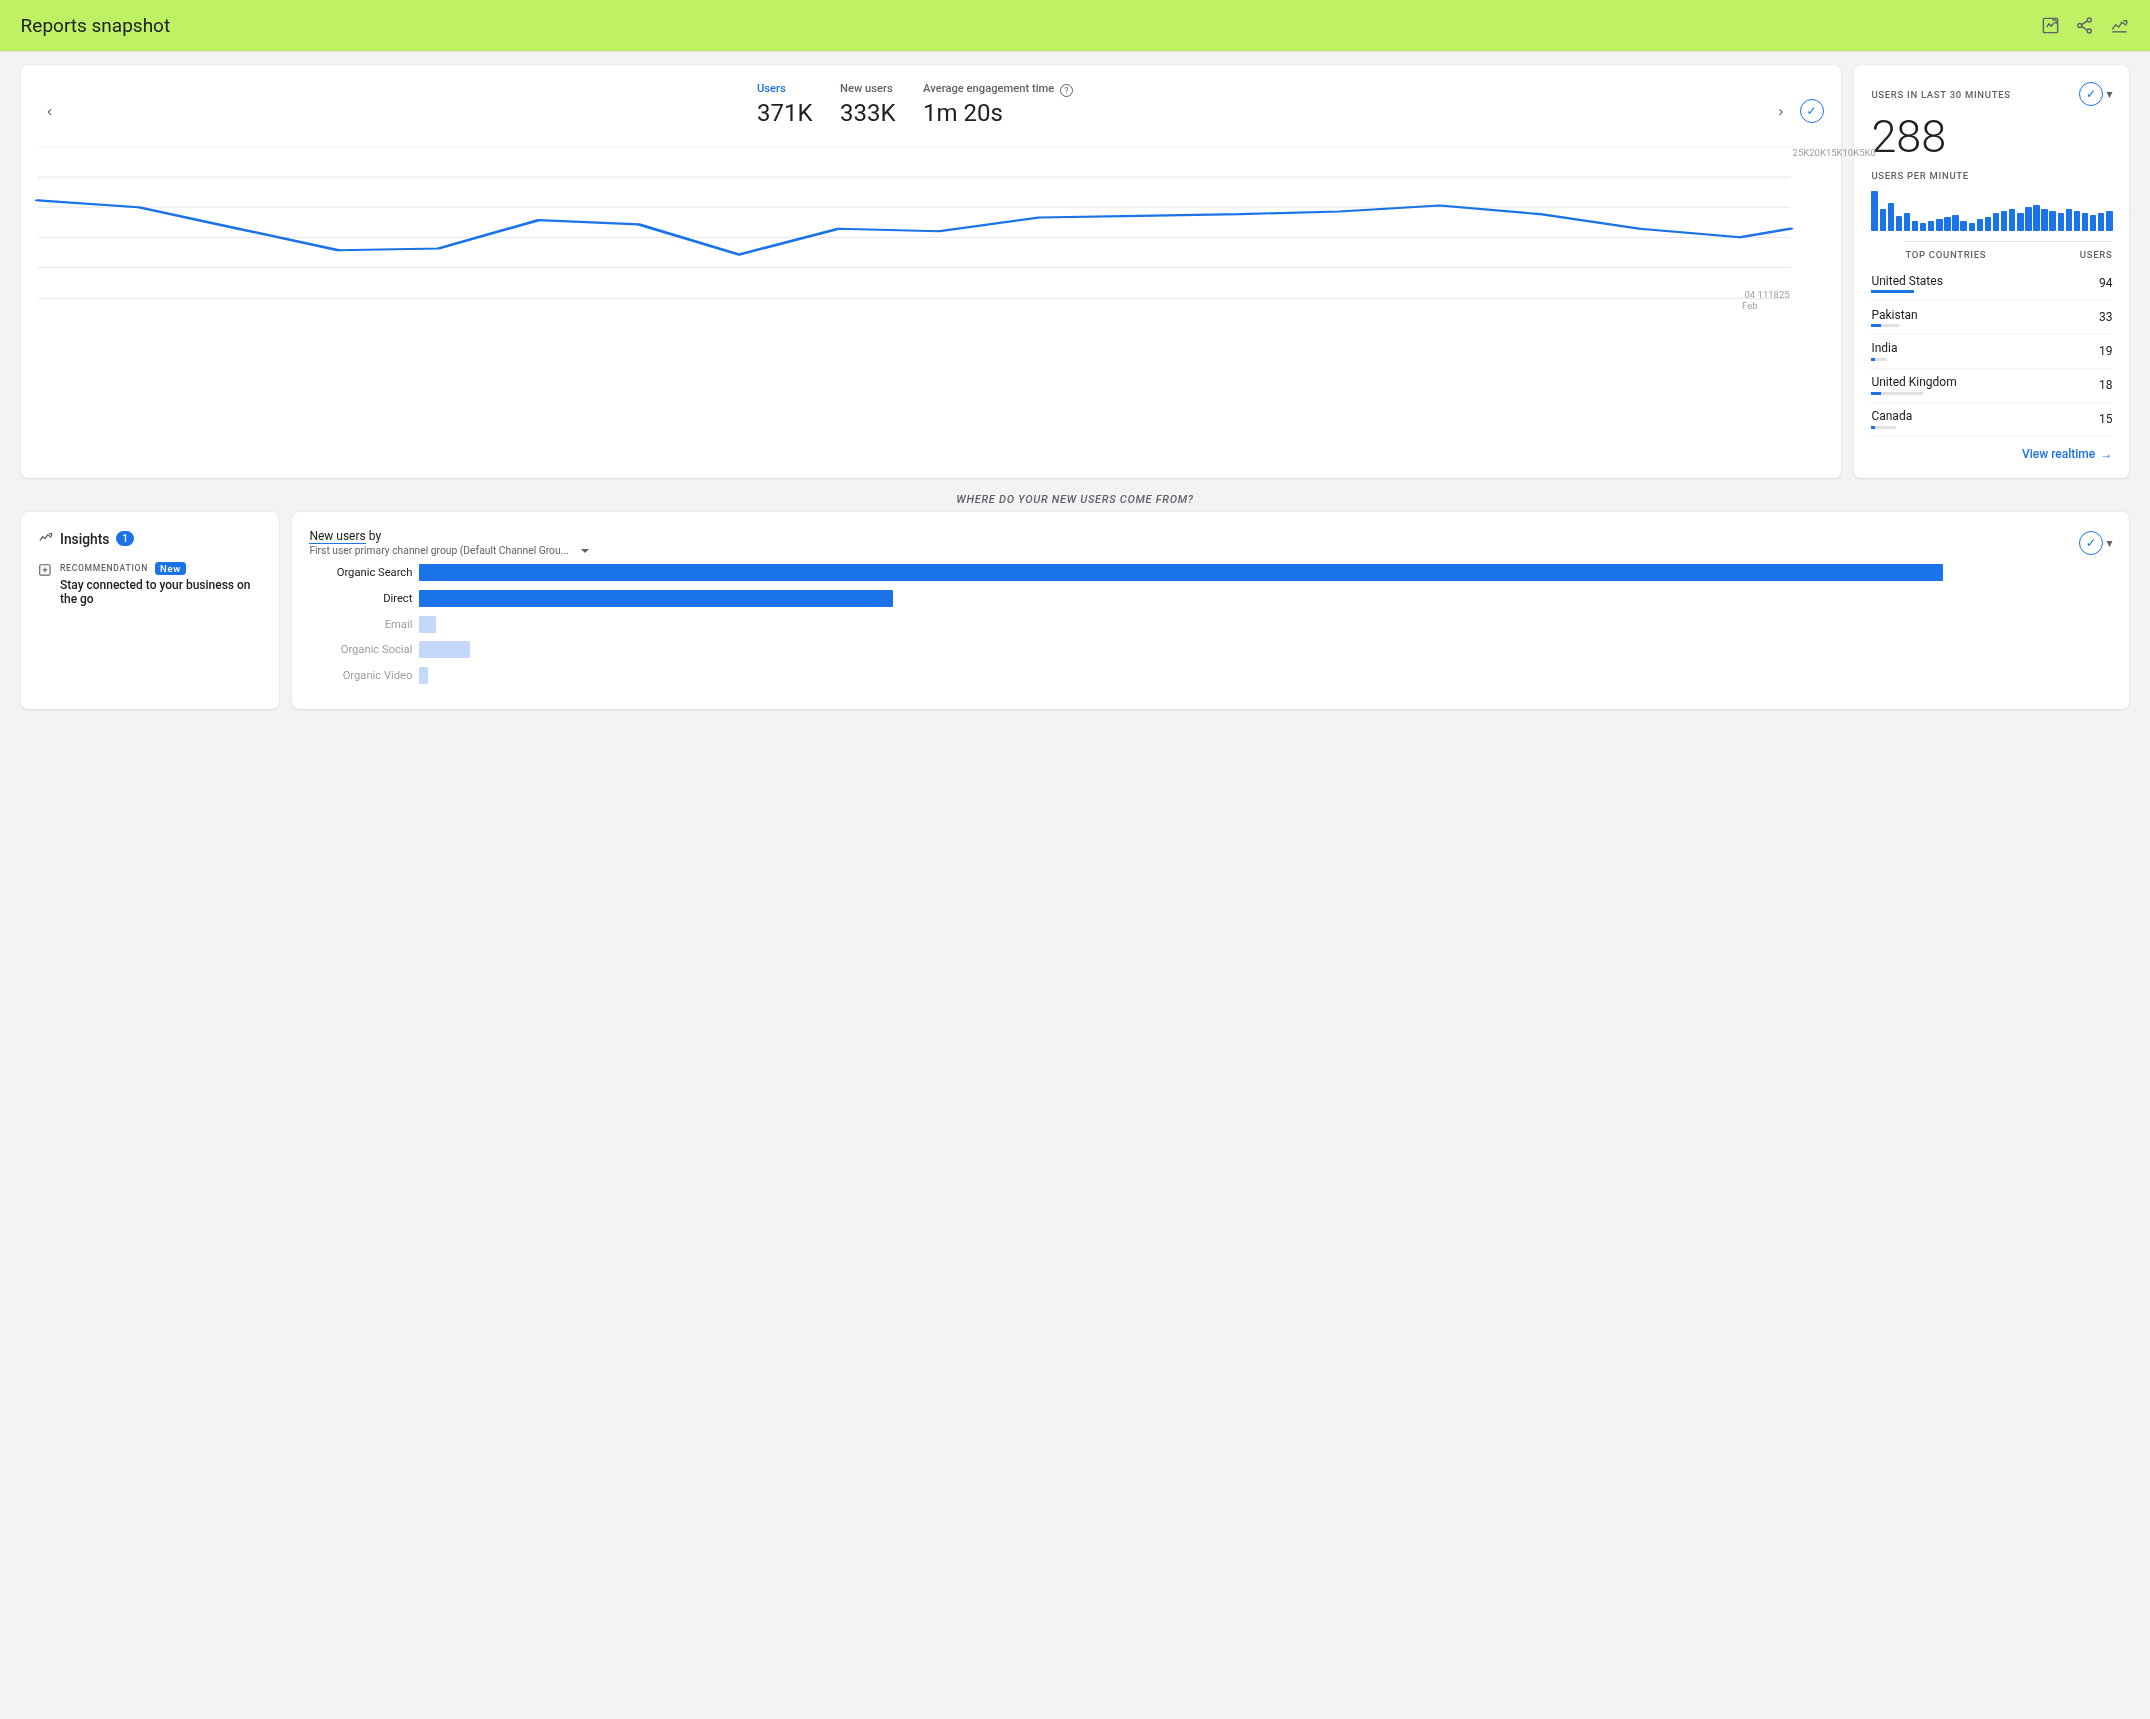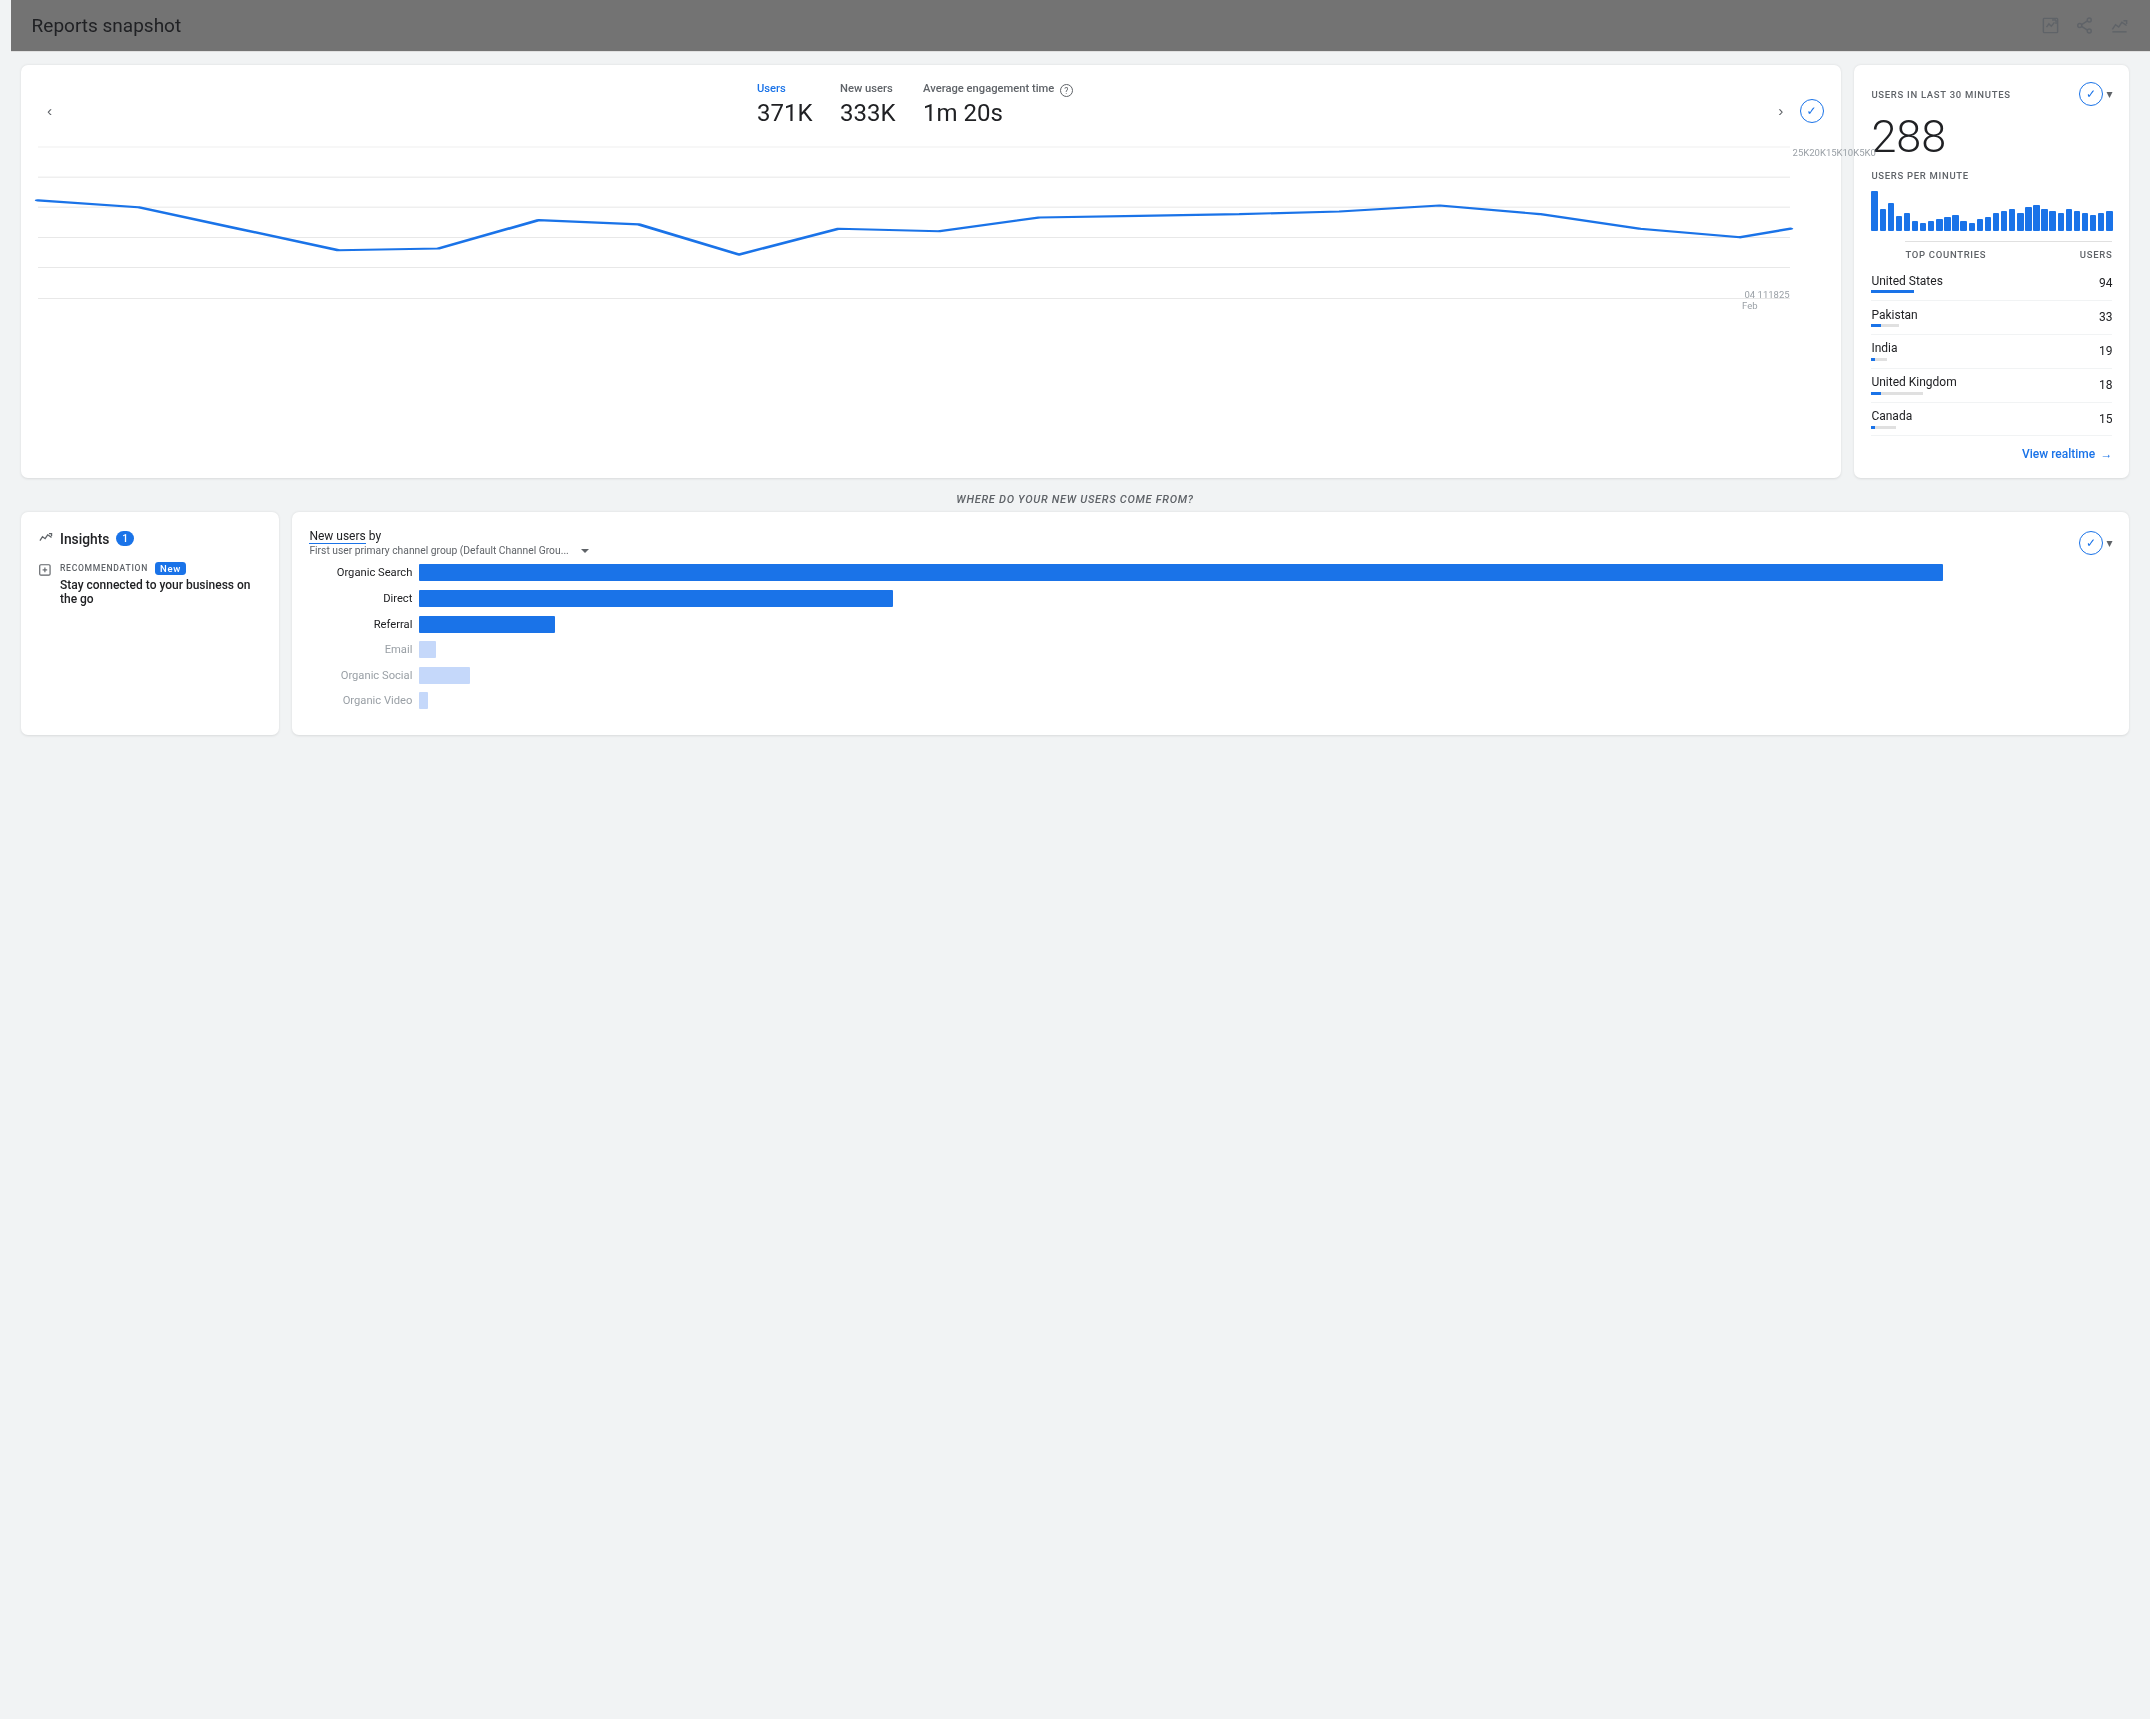--- a/index.html
+++ b/index.html
@@ -3,27 +3,26 @@
   <meta charset="utf-8">
   <style>
     * { box-sizing: border-box; margin: 0; padding: 0; }
     body {
       font-family: 'Google Sans', Roboto, Arial, sans-serif;
       background: #f1f3f4;
       color: #202124;
       font-size: 12px;
     }
     .header {
-      background: #737373;
+      background: #bef264;
       padding: 13.8px 20.6px;
       display: flex;
       align-items: center;
       justify-content: space-between;
       border-bottom: 0.9px solid #e0e0e0;
-      margin-left: 11px;
     }
     .header-title {
       font-size: 19px;
       font-weight: 400;
       color: #202124;
     }
     .header-icons {
       display: flex;
       gap: 13.8px;
       align-items: center;
@@ -668,26 +667,20 @@
         <div class="hbar-fill" style="width:90%"></div>
       </div>
     </div>
           <div class="hbar-row">
       <div class="hbar-label">Direct</div>
       <div class="hbar-track">
         <div class="hbar-fill" style="width:28%"></div>
       </div>
     </div>
           <div class="hbar-row">
-      <div class="hbar-label">Referral</div>
-      <div class="hbar-track">
-        <div class="hbar-fill" style="width:8%"></div>
-      </div>
-    </div>
-          <div class="hbar-row">
       <div class="hbar-label faded">Email</div>
       <div class="hbar-track">
         <div class="hbar-fill faded" style="width:1%"></div>
       </div>
     </div>
           <div class="hbar-row">
       <div class="hbar-label faded">Organic Social</div>
       <div class="hbar-track">
         <div class="hbar-fill faded" style="width:3%"></div>
       </div>

